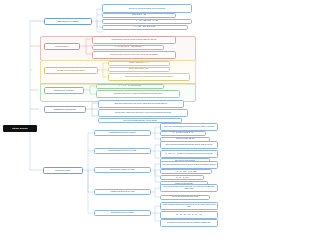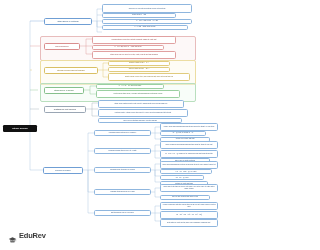--- a/index.html
+++ b/index.html
@@ -179,24 +179,14 @@
 
   <div class="node n-blue" style="left:94px;top:188.5px;width:57px;height:6px;">Maximum Strain Energy Theory (Haigh)</div>
   <div class="node n-blue" style="left:160px;top:184px;width:58px;height:8px;">Failure when total strain energy per unit volume exceeds the value at elastic limit in simple tension</div>
   <div class="node n-blue" style="left:160px;top:194.5px;width:50px;height:5px;">Used for thick cylinders and ductile bodies</div>
 
   <div class="node n-blue" style="left:94px;top:209.5px;width:57px;height:6px;">Distortion Energy Theory (von Mises)</div>
   <div class="node n-blue" style="left:160px;top:202px;width:58px;height:8px;">Yielding occurs when distortion (shear) strain energy per unit volume reaches a critical value</div>
   <div class="node n-blue" style="left:160px;top:210.5px;width:58px;height:8px;">(σ1 − σ2)² + (σ2 − σ3)² + (σ3 − σ1)² ≤ 2σᵧ²</div>
   <div class="node n-blue" style="left:160px;top:219px;width:58px;height:8px;">Best match for ductile metals; widely used in machine design and FEA</div>
 
-  <div id="logo">
-    <span class="cap">
-      <svg viewBox="0 0 24 24" width="9" height="9">
-        <path d="M2 8 L12 3.5 L22 8 L12 12.5 Z" fill="#4a4a4a"></path>
-        <path d="M6 10.5 L6 16 C6 18 18 18 18 16 L18 10.5 L12 13.2 Z" fill="#6e6e6e"></path>
-        <rect x="20.6" y="8.2" width="0.9" height="6" fill="#4a4a4a"></rect>
-      </svg>
-    </span>
-    <span class="word">EduRev</span>
-  </div>
 
 </div>
 
 </body></html>

